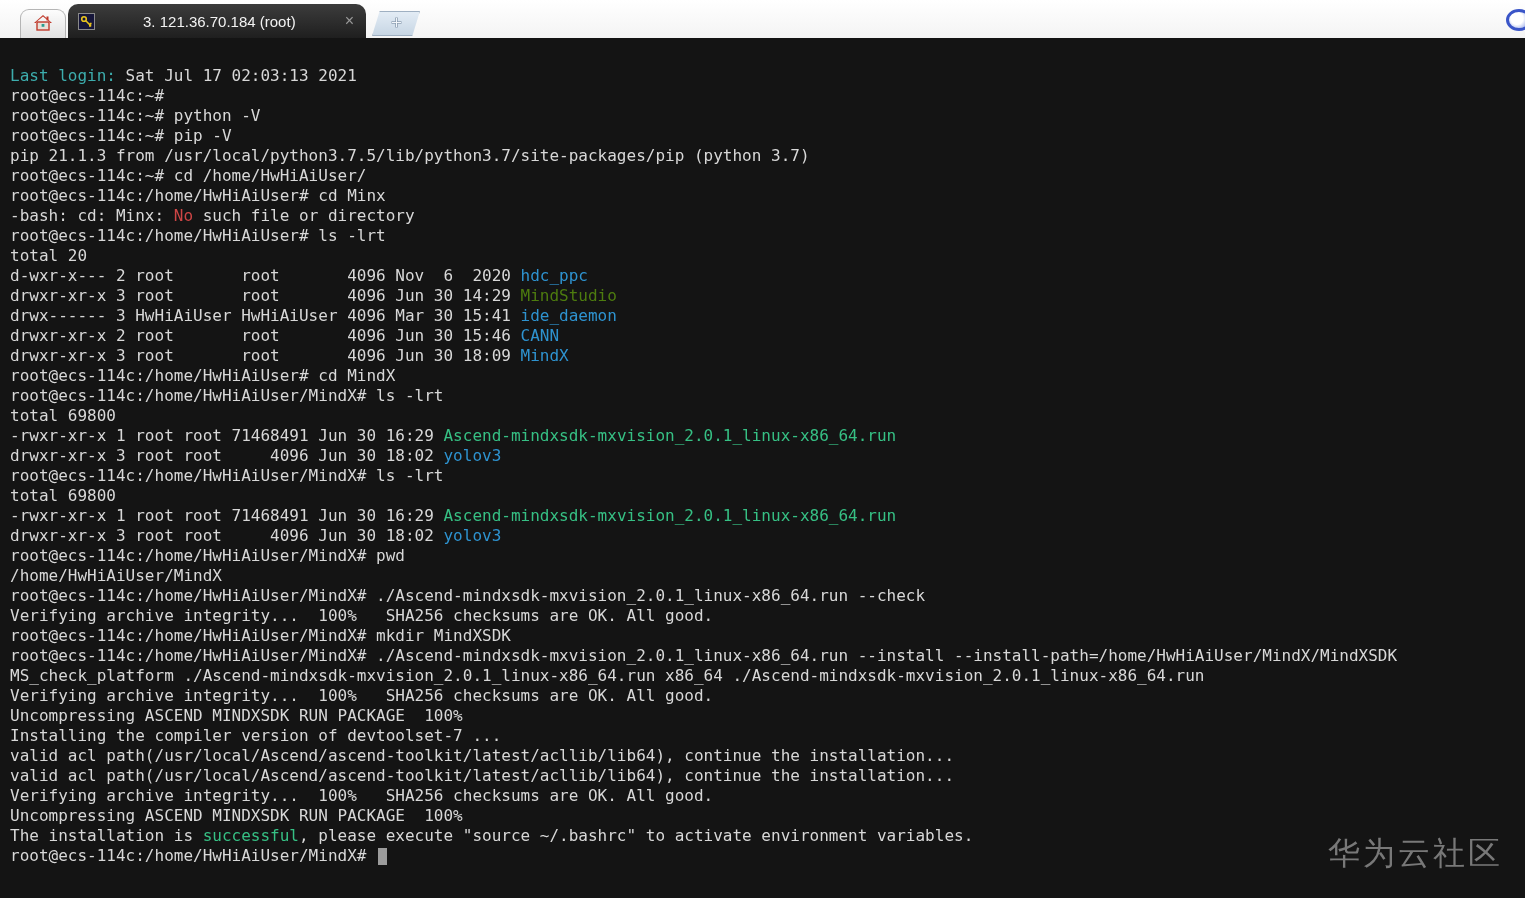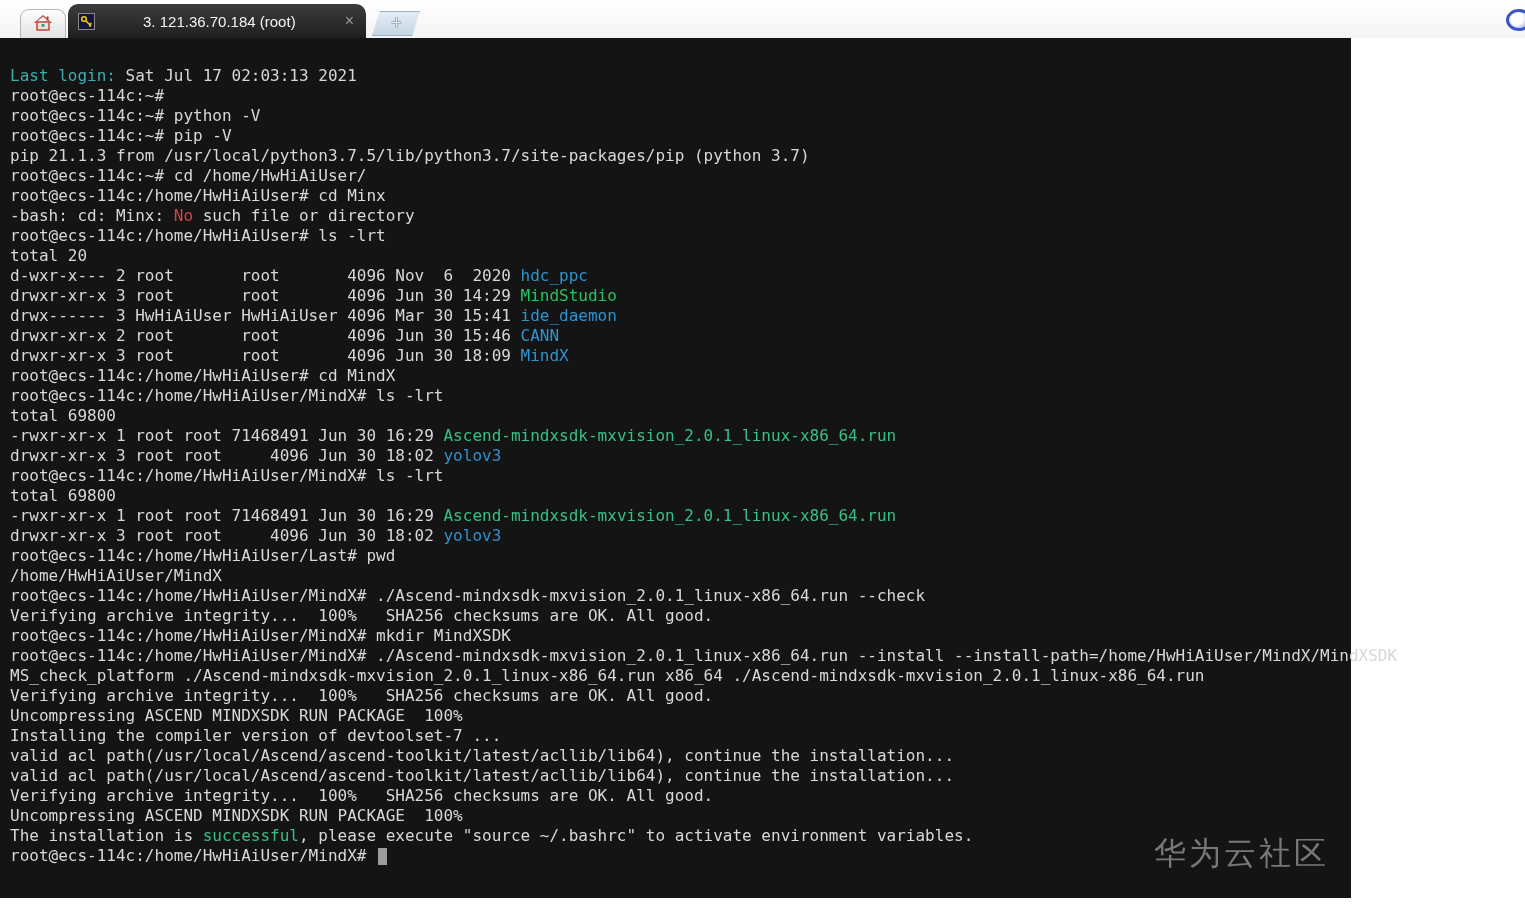--- a/index.html
+++ b/index.html
@@ -62,21 +62,21 @@
   .corner-icon {
     position: absolute; left: 1506px; top: 9px;
     width: 26px; height: 22px;
     border: 3px solid #3a55c8; border-radius: 50%;
     background: radial-gradient(circle at 40% 40%, #ffffff 40%, #6d86e0 100%);
   }
 
   
   .terminal {
     position: absolute; top: 38px; left: 0;
-    width: 1351px; height: 860px;
+    width: 1525px; height: 860px;
     background: #141414;
     padding: 28px 0 0 10px;
     cursor: text;
   }
   .term-line {
     font-family: "DejaVu Sans Mono", monospace;
     font-size: 16px; line-height: 20px;
     color: #d8d8d8;
     white-space: pre;
   }
@@ -149,34 +149,34 @@
       <div class="term-line"><span>root@ecs-114c:~#</span></div>
       <div class="term-line"><span>root@ecs-114c:~# python -V</span></div>
       <div class="term-line"><span>root@ecs-114c:~# pip -V</span></div>
       <div class="term-line"><span>pip 21.1.3 from /usr/local/python3.7.5/lib/python3.7/site-packages/pip (python 3.7)</span></div>
       <div class="term-line"><span>root@ecs-114c:~# cd /home/HwHiAiUser/</span></div>
       <div class="term-line"><span>root@ecs-114c:/home/HwHiAiUser# cd Minx</span></div>
       <div class="term-line"><span>-bash: cd: Minx: </span><span style="color: rgb(205, 69, 69);">No</span><span> such file or directory</span></div>
       <div class="term-line"><span>root@ecs-114c:/home/HwHiAiUser# ls -lrt</span></div>
       <div class="term-line"><span>total 20</span></div>
       <div class="term-line"><span>d-wxr-x--- 2 root       root       4096 Nov  6  2020 </span><span style="color: rgb(46, 147, 208);">hdc_ppc</span></div>
-      <div class="term-line"><span>drwxr-xr-x 3 root       root       4096 Jun 30 14:29 </span><span style="color: #22c55e;">MindStudio</span></div>
+      <div class="term-line"><span>drwxr-xr-x 3 root       root       4096 Jun 30 14:29 </span><span style="color: #4d7c0f;">MindStudio</span></div>
       <div class="term-line"><span>drwx------ 3 HwHiAiUser HwHiAiUser 4096 Mar 30 15:41 </span><span style="color: rgb(46, 147, 208); text-align: center;">ide_daemon</span></div>
       <div class="term-line"><span>drwxr-xr-x 2 root       root       4096 Jun 30 15:46 </span><span style="color: rgb(46, 147, 208);">CANN</span></div>
       <div class="term-line"><span>drwxr-xr-x 3 root       root       4096 Jun 30 18:09 </span><span style="color: rgb(46, 147, 208);">MindX</span></div>
       <div class="term-line"><span>root@ecs-114c:/home/HwHiAiUser# cd MindX</span></div>
       <div class="term-line"><span>root@ecs-114c:/home/HwHiAiUser/MindX# ls -lrt</span></div>
       <div class="term-line"><span>total 69800</span></div>
       <div class="term-line"><span>-rwxr-xr-x 1 root root 71468491 Jun 30 16:29 </span><span style="color: rgb(54, 192, 132);">Ascend-mindxsdk-mxvision_2.0.1_linux-x86_64.run</span></div>
       <div class="term-line"><span>drwxr-xr-x 3 root root     4096 Jun 30 18:02 </span><span style="color: rgb(46, 147, 208);">yolov3</span></div>
       <div class="term-line"><span>root@ecs-114c:/home/HwHiAiUser/MindX# ls -lrt</span></div>
       <div class="term-line"><span>total 69800</span></div>
       <div class="term-line"><span>-rwxr-xr-x 1 root root 71468491 Jun 30 16:29 </span><span style="color: rgb(54, 192, 132);">Ascend-mindxsdk-mxvision_2.0.1_linux-x86_64.run</span></div>
       <div class="term-line"><span>drwxr-xr-x 3 root root     4096 Jun 30 18:02 </span><span style="color: rgb(46, 147, 208);">yolov3</span></div>
-      <div class="term-line"><span>root@ecs-114c:/home/HwHiAiUser/Last# pwd</span></div>
+      <div class="term-line"><span>root@ecs-114c:/home/HwHiAiUser/MindX# pwd</span></div>
       <div class="term-line"><span>/home/HwHiAiUser/MindX</span></div>
       <div class="term-line"><span>root@ecs-114c:/home/HwHiAiUser/MindX# ./Ascend-mindxsdk-mxvision_2.0.1_linux-x86_64.run --check</span></div>
       <div class="term-line"><span>Verifying archive integrity...  100%   SHA256 checksums are OK. All good.</span></div>
       <div class="term-line"><span>root@ecs-114c:/home/HwHiAiUser/MindX# mkdir MindXSDK</span></div>
       <div class="term-line"><span>root@ecs-114c:/home/HwHiAiUser/MindX# ./Ascend-mindxsdk-mxvision_2.0.1_linux-x86_64.run --install --install-path=/home/HwHiAiUser/MindX/MindXSDK</span></div>
       <div class="term-line"><span>MS_check_platform ./Ascend-mindxsdk-mxvision_2.0.1_linux-x86_64.run x86_64 ./Ascend-mindxsdk-mxvision_2.0.1_linux-x86_64.run</span></div>
       <div class="term-line"><span>Verifying archive integrity...  100%   SHA256 checksums are OK. All good.</span></div>
       <div class="term-line"><span>Uncompressing ASCEND MINDXSDK RUN PACKAGE  100%</span></div>
       <div class="term-line"><span>Installing the compiler version of devtoolset-7 ...</span></div>
       <div class="term-line"><span>valid acl path(/usr/local/Ascend/ascend-toolkit/latest/acllib/lib64), continue the installation...</span></div>

